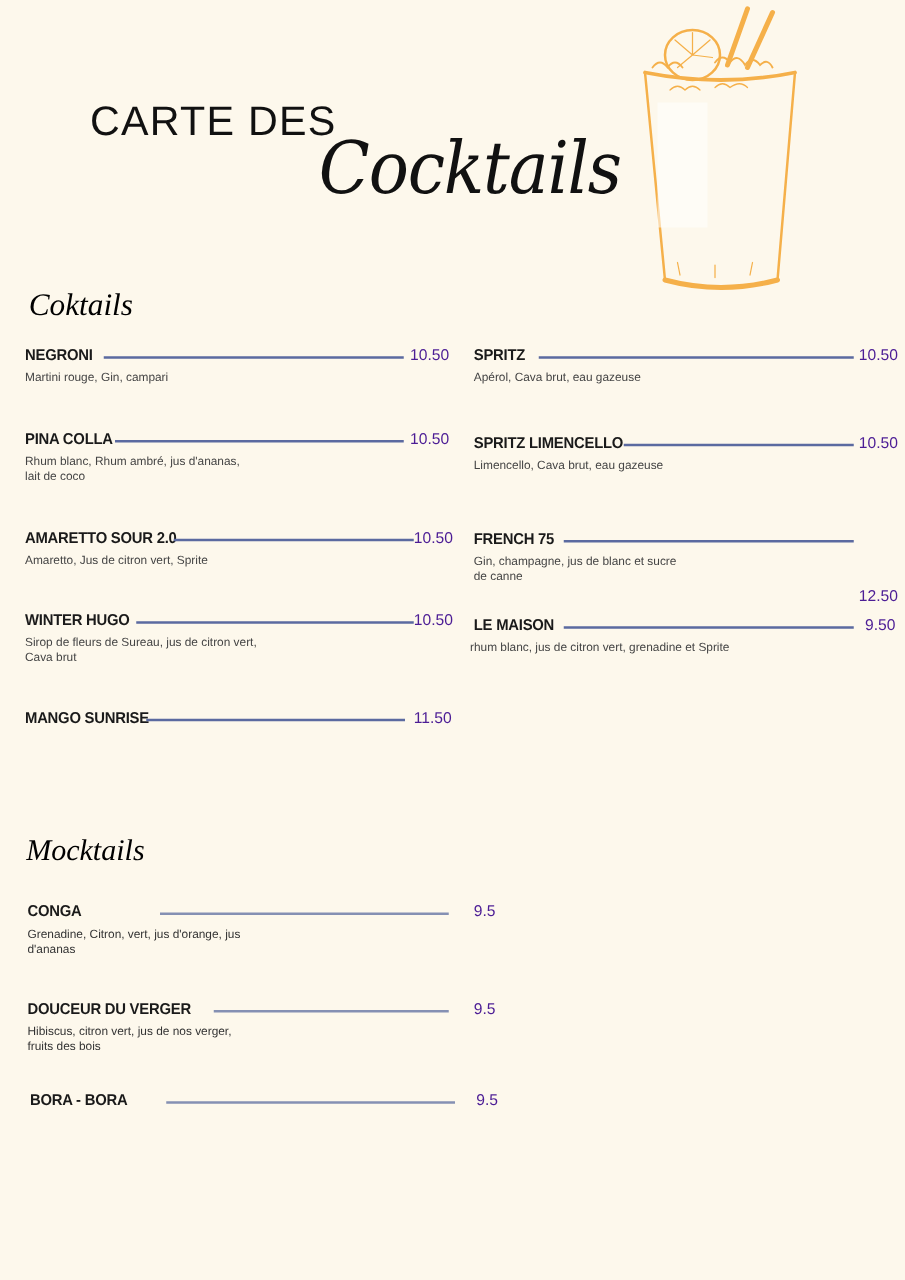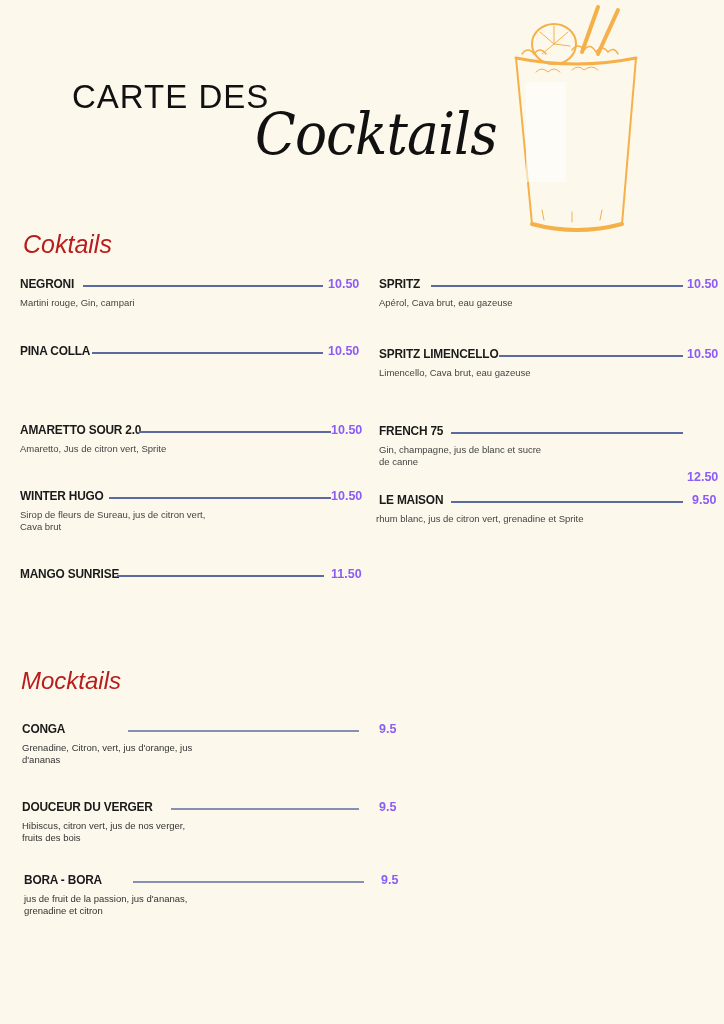--- a/index.html
+++ b/index.html
@@ -21,41 +21,41 @@
     left: 255px; top: 105px;
     font-family: "DejaVu Serif", serif;
     font-style: italic;
     font-size: 58px; color: #111; line-height: 1;
     letter-spacing: -1px;
     transform: scaleX(0.92);
     transform-origin: left top;
   }
   .glass { left: 512px; top: 2px; width: 130px; height: 236px; }
   .section-title {
-    font-family: Liberation Sans, sans-serif;
+    font-family: Liberation Serif, serif;
     font-style: italic;
-    color: #b91c1c;
+    color: #000000;
     font-size: 25px; line-height: 1; text-align: center;
   }
   .item { position: absolute; }
   .item-head { position: relative; height: 18px; }
   .item-name {
     position: absolute; left: 0; top: 0;
     font-family: "Liberation Sans", sans-serif;
     font-weight: bold; font-size: 12.5px; letter-spacing: -0.2px;
     color: #1a1a1a; white-space: nowrap;
     transform: scaleX(0.95); transform-origin: left;
   }
   .item-line {
     position: absolute; top: 8px; height: 1.5px; background: #5b6aa0;
   }
   .item-price {
     position: absolute; top: 0;
     font-family: "Liberation Sans", sans-serif;
-    font-size: 12.5px; color: #8b5cf6; white-space: nowrap; font-weight: bold;
+    font-size: 12.5px; color: #4c1d95; white-space: nowrap;
   }
   .item-desc {
     position: absolute; left: 0; top: 20px;
     font-family: Liberation Sans, sans-serif;
     font-size: 9.5px; line-height: 12px; color: #444;
     white-space: pre-line;
   }
   .mock .item-line { background: #8590b3; }
   .mock .item-desc { color: #333; }
 </style>
@@ -100,20 +100,22 @@
   </div>
   <div class="item-desc">Martini rouge, Gin, campari</div>
 </div>
 
 <div class="item" style="left:20px; top:344px; width:340px;">
   <div class="item-head">
     <span class="item-name">PINA COLLA</span>
     <span class="item-line" style="left:72px; width:231px;"></span>
     <span class="item-price" style="left:308px;">10.50</span>
   </div>
+  <div class="item-desc">Rhum blanc, Rhum ambré, jus d'ananas,
+lait de coco</div>
 </div>
 
 <div class="item" style="left:20px; top:423px; width:345px;">
   <div class="item-head">
     <span class="item-name">AMARETTO SOUR 2.0</span>
     <span class="item-line" style="left:119px; width:192px;"></span>
     <span class="item-price" style="left:311px;">10.50</span>
   </div>
   <div class="item-desc">Amaretto, Jus de citron vert, Sprite</div>
 </div>
@@ -195,16 +197,14 @@
     <div class="item-desc">Hibiscus, citron vert, jus de nos verger,
 fruits des bois</div>
   </div>
 
   <div class="item" style="left:24px; top:873px; width:380px;">
     <div class="item-head">
       <span class="item-name">BORA - BORA</span>
       <span class="item-line" style="left:109px; width:231px;"></span>
       <span class="item-price" style="left:357px;">9.5</span>
     </div>
-    <div class="item-desc">jus de fruit de la passion, jus d'ananas,
-grenadine et citron</div>
   </div>
 </div>
 
 </body></html>

